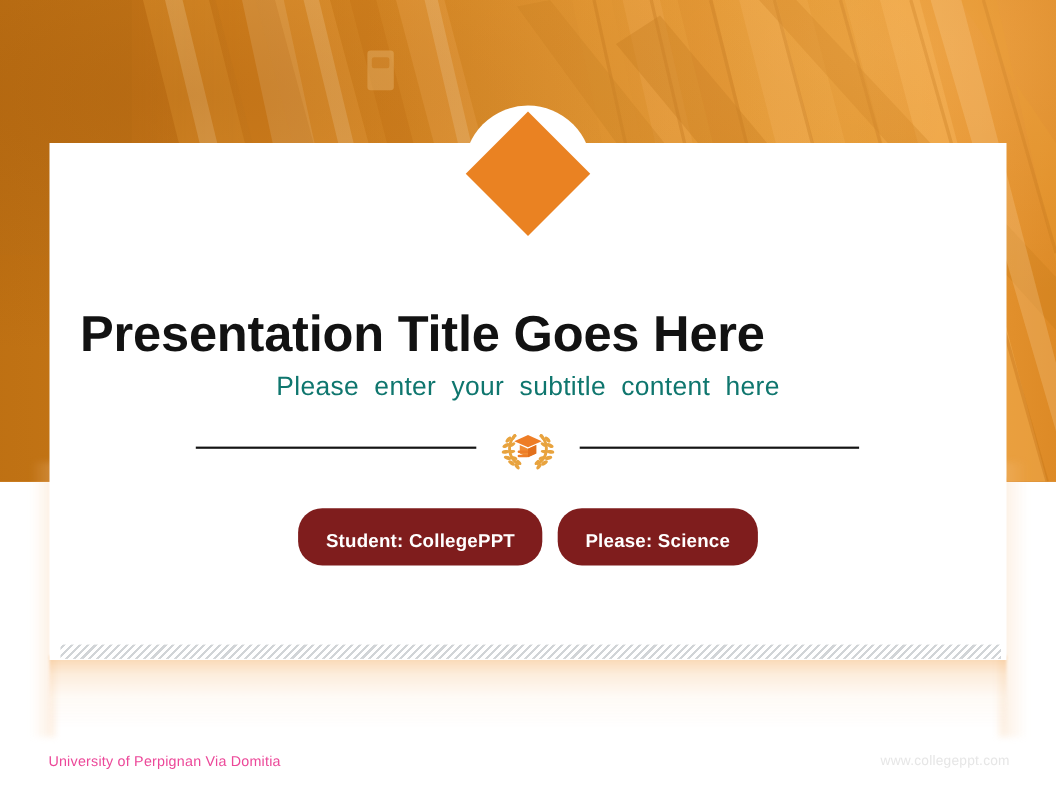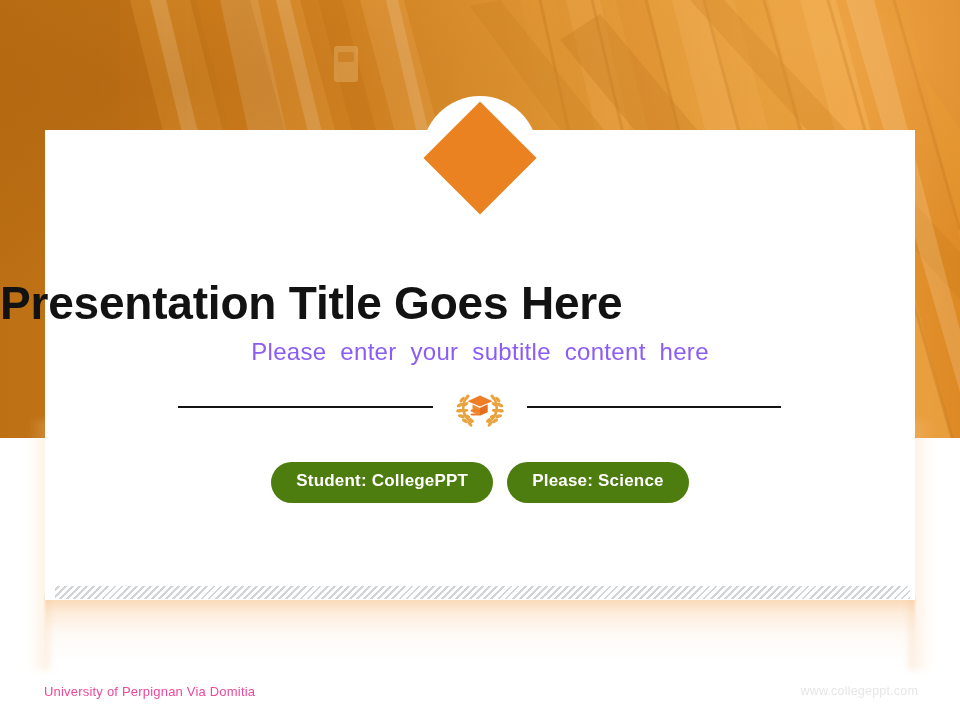--- a/index.html
+++ b/index.html
@@ -133,34 +133,34 @@
     letter-spacing: .5px;
     pointer-events: none;
   }
   .logo-text span { display: block; }
 
   
   .title {
     position: absolute;
     left: 0; top: 275px;
     width: 768px;
-    text-align: left;
+    text-align: center;
     font-size: 46px;
     font-weight: bold;
     color: #121212;
     letter-spacing: -0.2px;
     line-height: 56px;
   }
   .subtitle {
     position: absolute;
     left: 0; top: 338px;
     width: 960px;
     text-align: center;
     font-size: 24px;
-    color: #8b5cf6;
+    color: #0f766e;
     word-spacing: 7px;
     letter-spacing: .3px;
   }
 
   
   .rule {
     position: absolute;
     top: 406px;
     height: 2px;
     background: #141414;
@@ -179,27 +179,27 @@
   
   .pills {
     position: absolute;
     left: 0; top: 462px;
     width: 960px;
     display: flex;
     justify-content: center;
     gap: 14px;
   }
   .pill {
-    background: #4d7c0f;
+    background: #7f1d1d;
     color: #ffffff;
     font-weight: bold;
     font-size: 17px;
     border: none;
     border-radius: 22px;
-    padding: 9px 25px 12px;
+    padding: 20px 25px 12px;
     line-height: 20px;
     letter-spacing: .2px;
     white-space: nowrap;
     font-family: "Liberation Sans", sans-serif;
   }
 
   
   .hatch {
     position: absolute;
     left: 55px;

